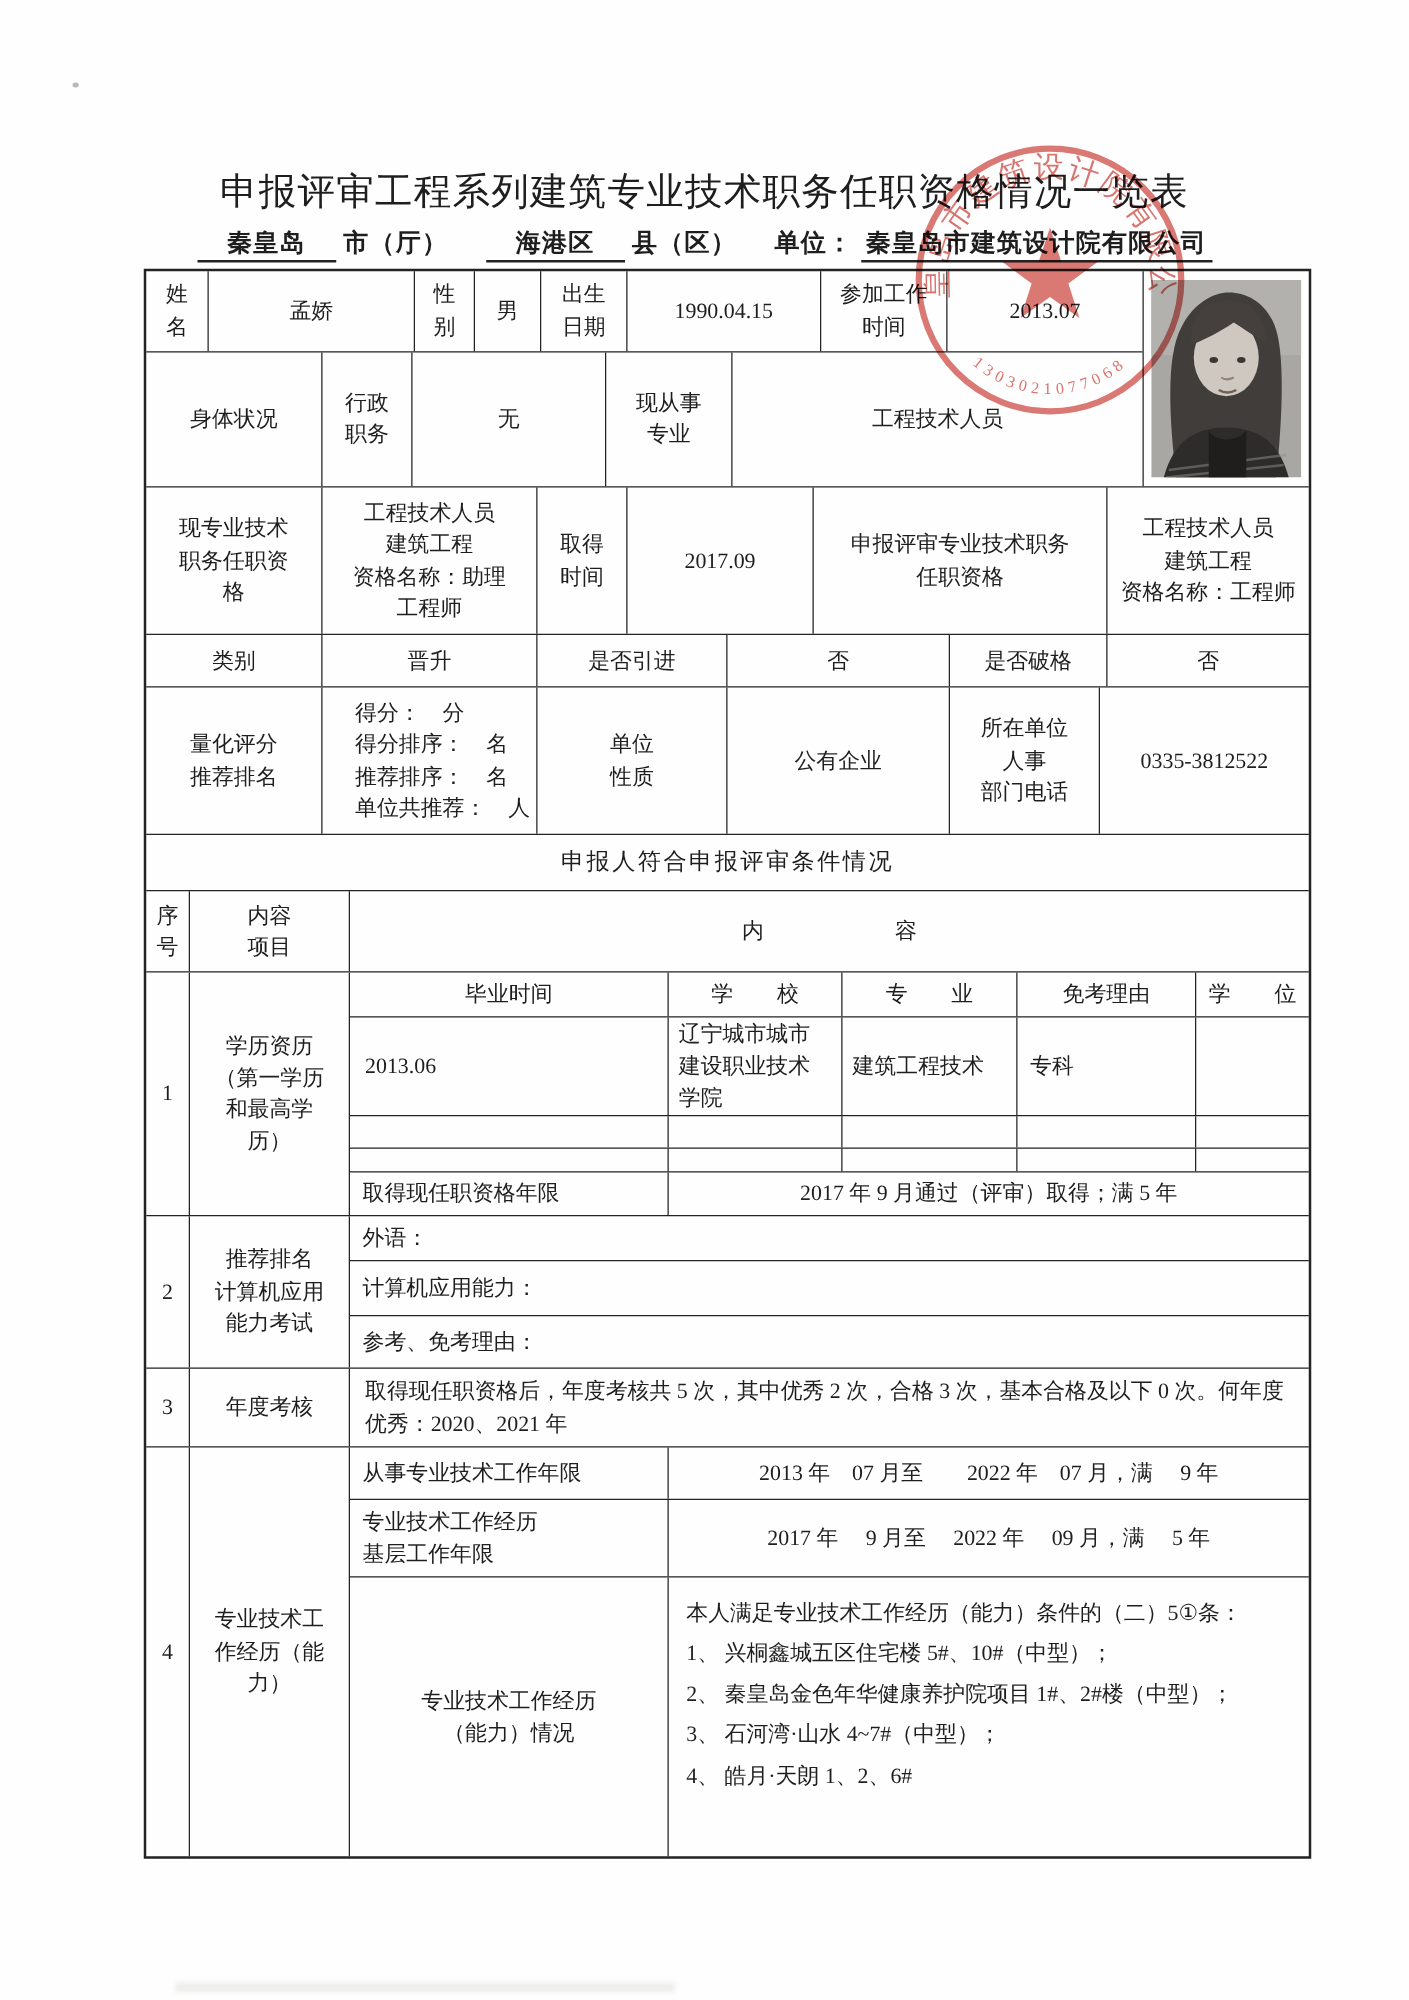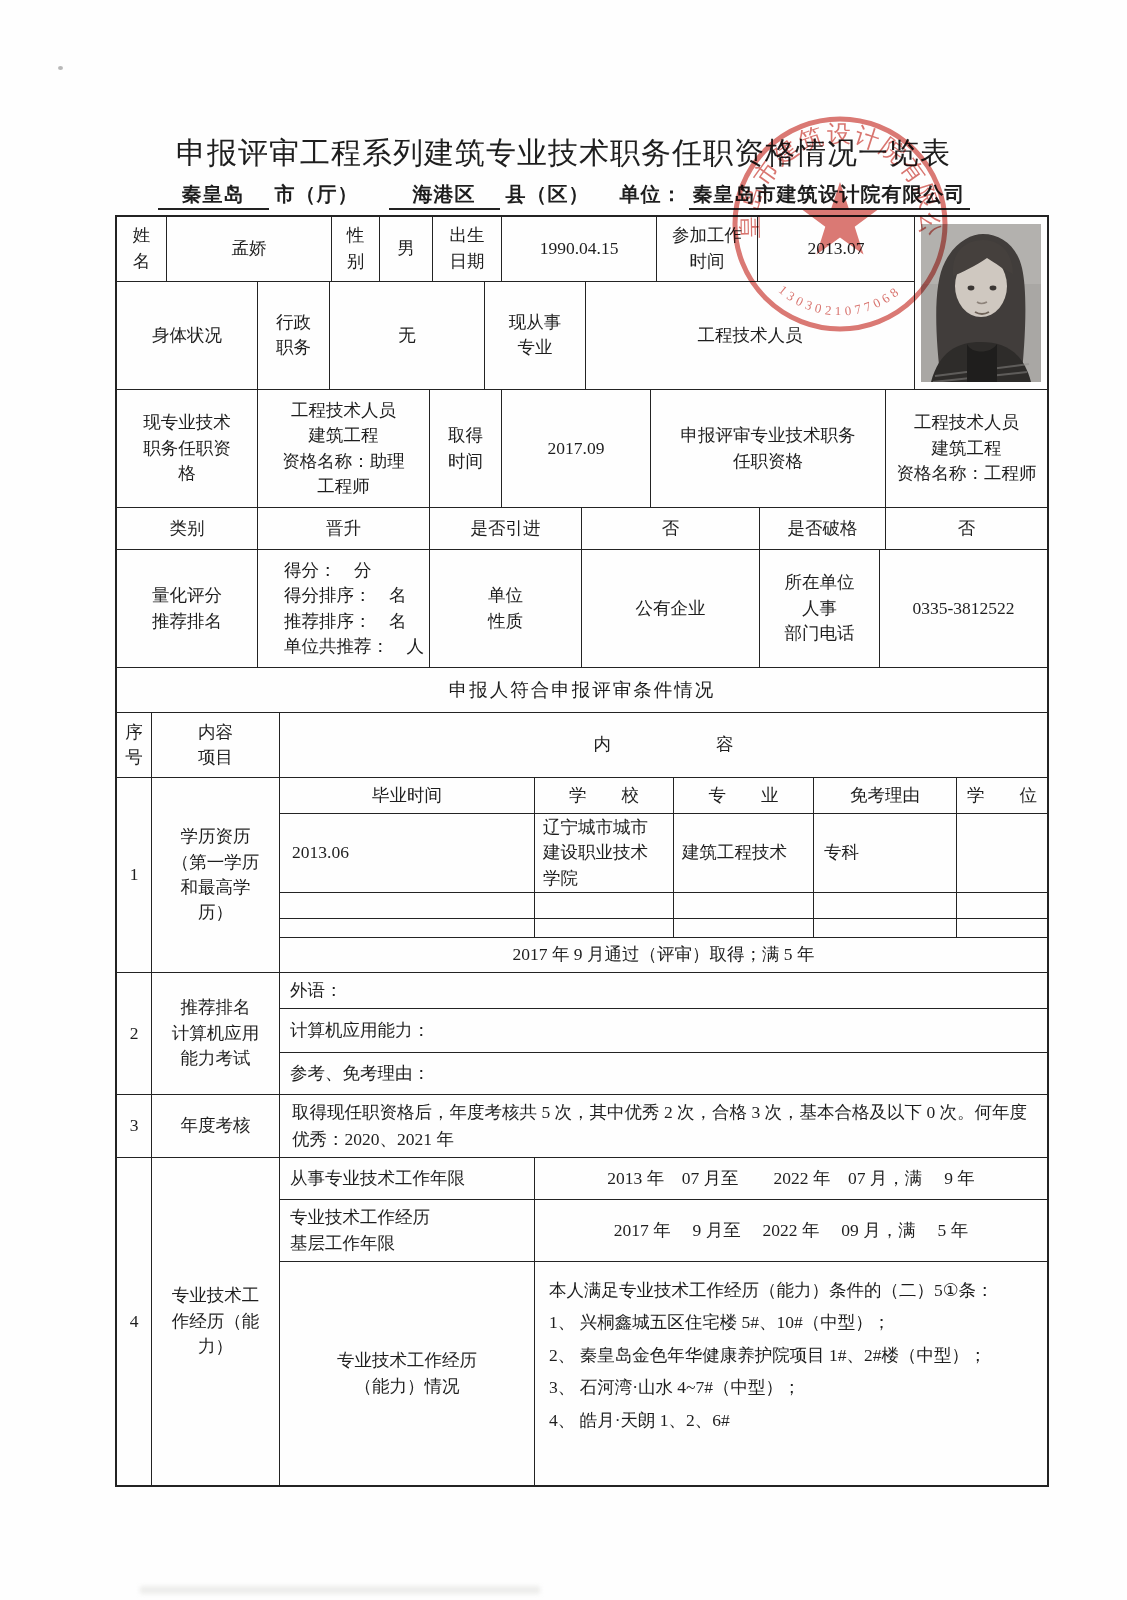--- a/index.html
+++ b/index.html
@@ -214,20 +214,21 @@
           <div class="c" style="flex:1"></div>
         </div>
         <div class="srow" style="height:19px">
           <div class="c" style="width:255px"></div>
           <div class="c" style="width:139px"></div>
           <div class="c" style="width:140px"></div>
           <div class="c" style="width:143px"></div>
           <div class="c" style="flex:1"></div>
         </div>
         <div class="srow" style="flex:1">
+          <div class="c leftal" style="width:255px; padding-left:10px">取得现任职资格年限</div>
           <div class="c" style="flex:1">2017 年 9 月通过（评审）取得；满 5 年</div>
         </div>
       </div>
     </div>
 
     <div class="band" style="height:122px">
       <div class="c" style="width:35px">2</div>
       <div class="c preline" style="width:128px">推荐排名
 计算机应用
 能力考试</div>

